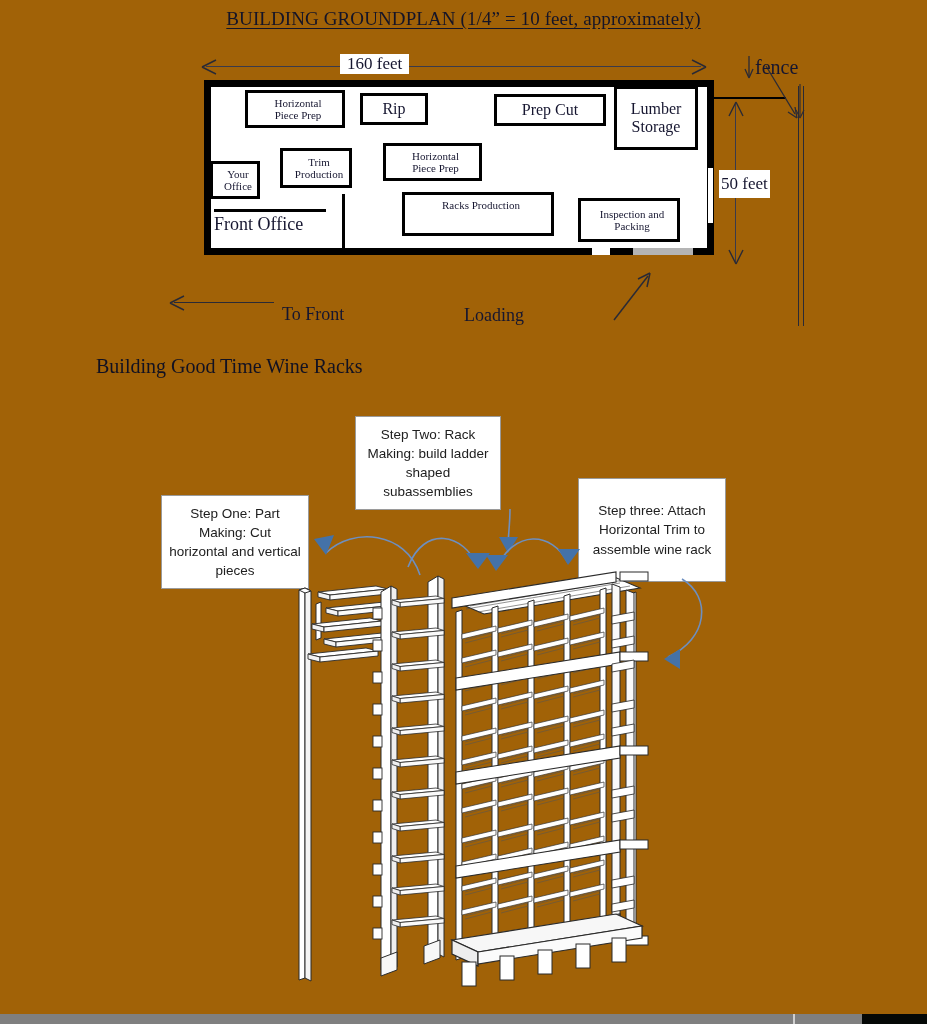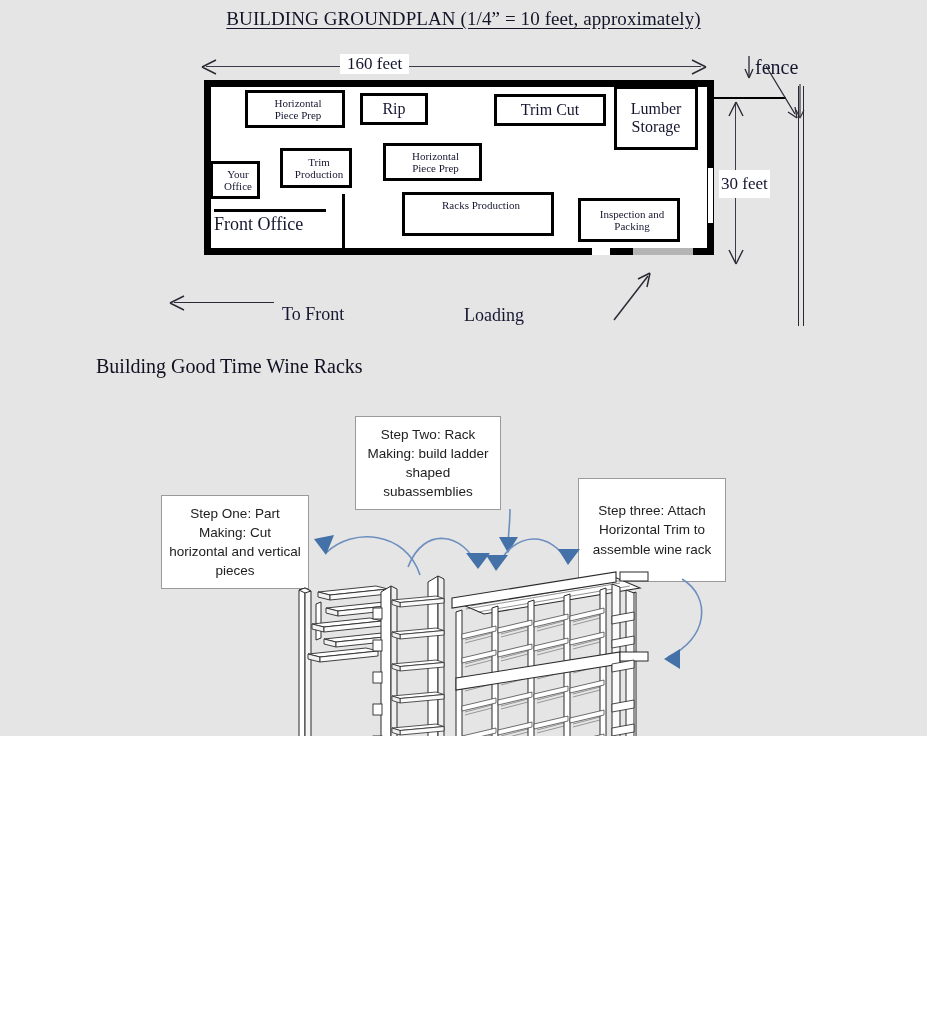--- a/index.html
+++ b/index.html
@@ -8,23 +8,23 @@
     padding: 0;
     background: #ffffff;
   }
   body {
     font-family: "Liberation Serif", "DejaVu Serif", serif;
     color: #1a1a2e;
   }
   #page {
     position: relative;
     width: 927px;
-    height: 736px;
+    height: 1024px;
     overflow: hidden;
-    background: #e5e5e5;
+    background: #a16207;
   }
   .abs { position: absolute; }
 
   
   #plan-title {
     left: 0;
     top: 8px;
     width: 927px;
     text-align: center;
     font-family: "Liberation Serif", "DejaVu Serif", serif;
@@ -248,21 +248,21 @@
   <div class="abs dock-gap" id="dock-gap-1"></div>
   <div class="abs dock-gap" id="dock-gap-2"></div>
 
   <div class="abs dept sm" id="dept-horiz-prep-1">
     <span>Horizontal<br>Piece Prep</span>
   </div>
   <div class="abs dept md" id="dept-rip">
     <span>Rip</span>
   </div>
   <div class="abs dept md" id="dept-cross-cut">
-    <span>Trim Cut</span>
+    <span>Prep Cut</span>
   </div>
   <div class="abs dept md" id="dept-lumber">
     <span>Lumber<br>Storage</span>
   </div>
   <div class="abs dept sm" id="dept-your-office">
     <span>Your<br>Office</span>
   </div>
   <div class="abs dept sm" id="dept-trim">
     <span>Trim<br>Production</span>
   </div>
@@ -281,21 +281,21 @@
   <div class="abs" id="front-office-divider"></div>
 
   <div class="abs" id="dim-60-toprule"></div>
   <div class="abs" id="dim-60-line"></div>
   <svg class="abs" style="left:727px;top:100px;" width="18" height="18">
     <path d="M9,2 L2,16 M9,2 L16,16" stroke="#2a2a35" stroke-width="1.4" fill="none"></path>
   </svg>
   <svg class="abs" style="left:727px;top:248px;" width="18" height="18">
     <path d="M9,16 L2,2 M9,16 L16,2" stroke="#2a2a35" stroke-width="1.4" fill="none"></path>
   </svg>
-  <div class="abs" id="dim-60-label">30 feet</div>
+  <div class="abs" id="dim-60-label">50 feet</div>
 
   <svg class="abs" style="left:740px;top:52px;" width="70" height="80">
 
     <path d="M9,4 L9,24" stroke="#2a2a35" stroke-width="1.3" fill="none"></path>
     <path d="M9,26 L5,17 M9,26 L13,17" stroke="#2a2a35" stroke-width="1.3" fill="none"></path>
 
     <path d="M26,14 L55,62" stroke="#2a2a35" stroke-width="1.3" fill="none"></path>
     <path d="M57,66 L48,60 M57,66 L55,55" stroke="#2a2a35" stroke-width="1.3" fill="none"></path>
 
     <path d="M60,32 L60,64" stroke="#2a2a35" stroke-width="1.1" fill="none"></path>

